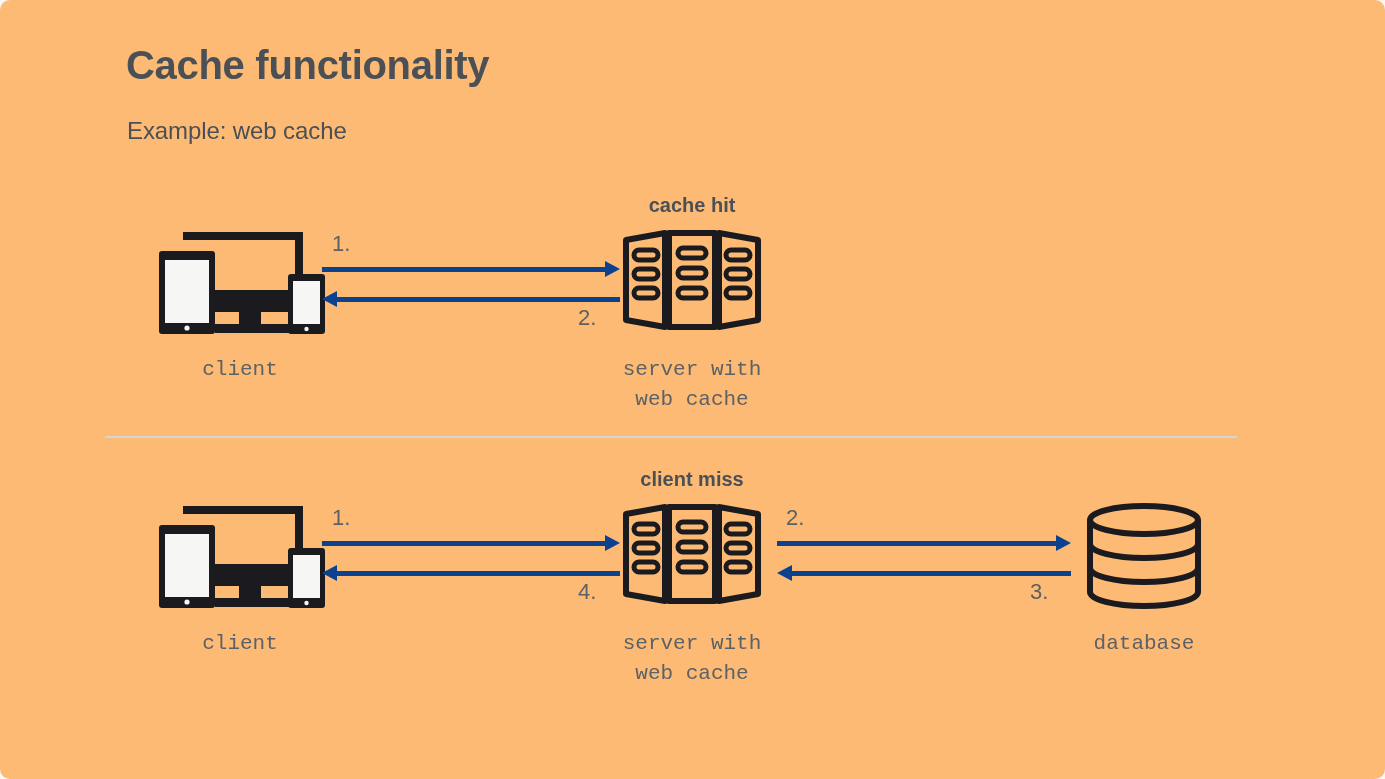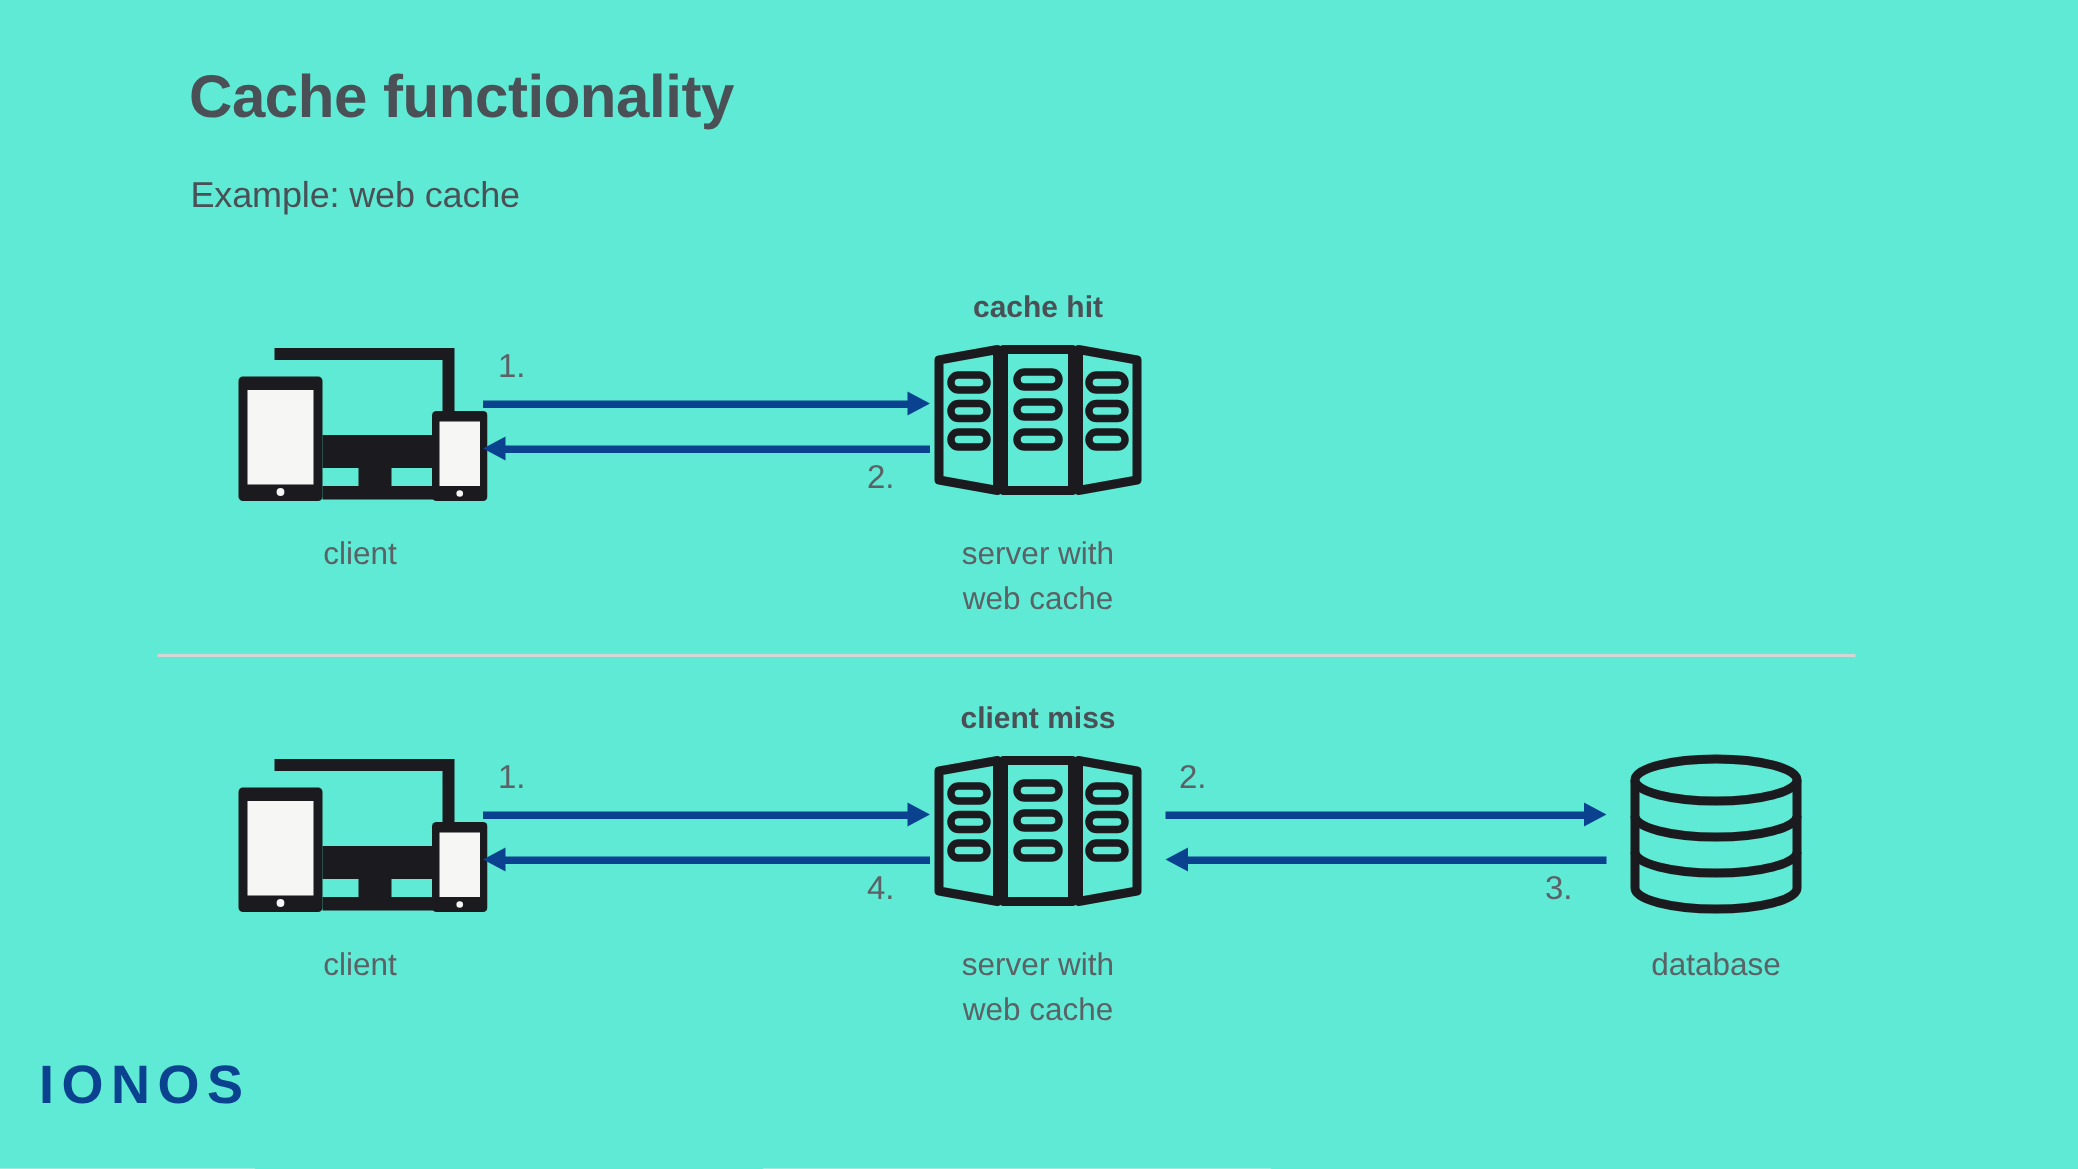--- a/index.html
+++ b/index.html
@@ -13,21 +13,22 @@
     height: 779px;
     position: relative;
     overflow: hidden;
     font-family: "Liberation Sans", sans-serif;
     -webkit-font-smoothing: antialiased;
   }
 
   .slide {
     position: absolute;
     inset: 0;
-    background: #5eead4;
+    background: #fdba74;
+    border-radius: 10px;
   }
 
   
   .title {
     position: absolute;
     left: 126px;
     top: 43px;
     font-size: 40px;
     font-weight: bold;
     color: #4a5055;
@@ -73,20 +74,21 @@
   }
   .node-caption {
     position: absolute;
     left: 50%;
     transform: translateX(-50%);
     text-align: center;
     font-size: 21px;
     color: #5c6166;
     line-height: 30px;
     white-space: nowrap;
+    font-family: Liberation Mono, monospace;
   }
   .node-heading {
     position: absolute;
     left: 50%;
     transform: translateX(-50%);
     text-align: right;
     font-size: 20px;
     font-weight: bold;
     color: #4a5055;
     white-space: nowrap;
@@ -267,15 +269,14 @@
     <div class="head"></div>
   </div>
   <div class="step-label" style="left:786px; top:505px;">2.</div>
 
   <div class="arrow left" style="left:777px; top:562px; width:294px;">
     <div class="shaft" style="left:13px; right:0;"></div>
     <div class="head"></div>
   </div>
   <div class="step-label" style="left:1030px; top:579px;">3.</div>
 
-  <div class="logo">IONOS</div>
 
 </div>
 
 </body></html>

